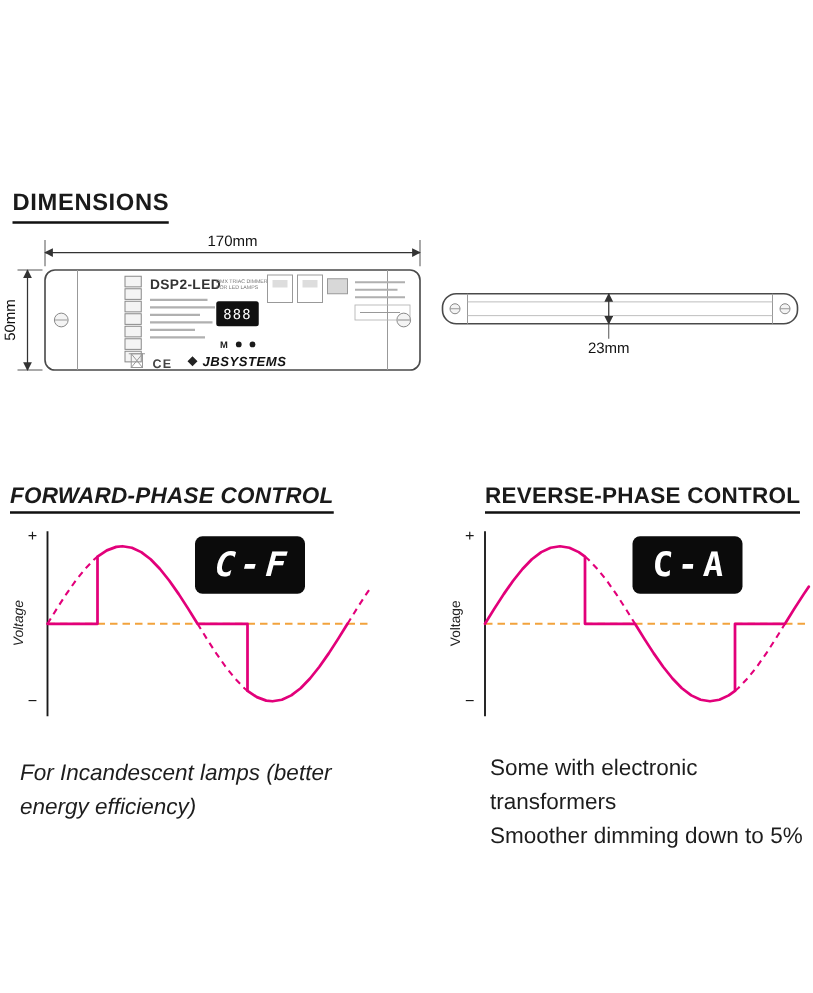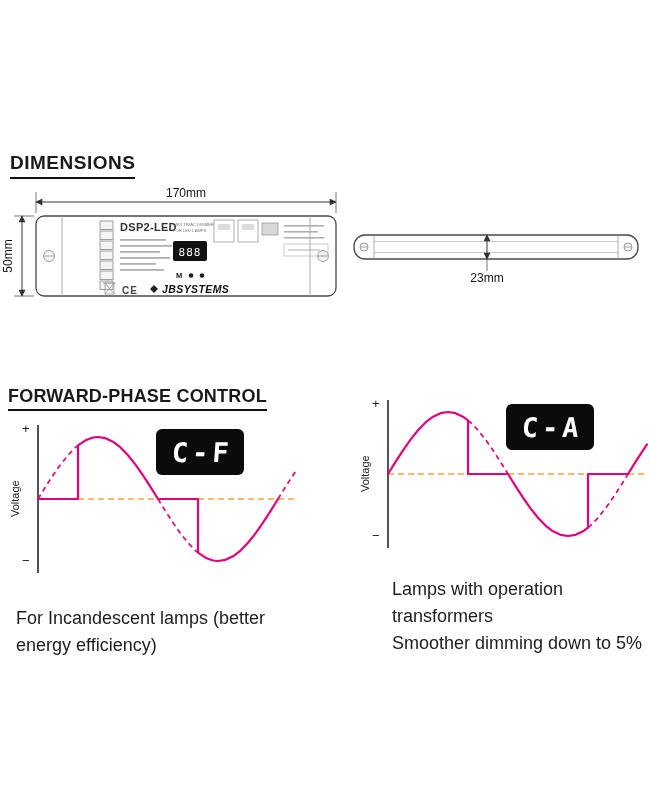--- a/index.html
+++ b/index.html
@@ -26,21 +26,21 @@
   .modeltext{font-size:11px;font-weight:bold;fill:#333;letter-spacing:.3px;}
   .tinytext{font-size:4.2px;fill:#777;}
   .mtext{font-size:7.5px;font-weight:bold;fill:#222;}
   .cetext{font-size:10px;font-weight:bold;fill:#444;letter-spacing:1px;}
   .brandtext{font-size:10.5px;font-weight:bold;font-style:italic;fill:#111;letter-spacing:.4px;}
   .minidisp{fill:#101010;}
   .minidigits{font-family:"DejaVu Sans Mono",monospace;font-size:11px;fill:#fff;letter-spacing:1px;}
 
   
   .phase-section{position:absolute;top:386px;width:292px;}
-  .phase-left{left:8px;}
+  .phase-left{left:8px;font-style:italic;}
   .phase-right{left:358px;}
   .phase-title{
     margin:0;font-size:18px;font-weight:bold;letter-spacing:.2px;
     border-bottom:2px solid #111;padding-bottom:2px;display:inline-block;white-space:nowrap;
   }
   .phase-right .phase-title{margin-left:30px;}
   .plot{position:relative;width:292px;height:160px;margin-top:8px;}
   .zero{stroke:#f2a33c;stroke-width:1.6;stroke-dasharray:6 4;fill:none;}
   .axis{stroke:#1a1a1a;stroke-width:1.5;}
   .wave{fill:none;stroke:#e2007a;stroke-width:2.2;stroke-linejoin:round;stroke-linecap:round;}
@@ -207,34 +207,35 @@
     <div class="seg-display">
       <span>C-F</span>
     </div>
   </div>
   <div class="notes">
     <div>For  Incandescent lamps (better energy efficiency)</div>
   </div>
 </section>
 
 <section class="phase-section phase-right">
+  <h2 class="phase-title">REVERSE-PHASE CONTROL</h2>
   <div class="plot">
     <svg width="292" height="160" viewBox="0 0 292 160">
       <line class="zero" x1="30" y1="80" x2="288" y2="80"></line>
       <line class="axis" x1="30" y1="6" x2="30" y2="154"></line>
       <path class="wave-dashed" d="M110,26.3 L112.5,28.4 L120,36.2 L127.5,45.6 L135,56.3 L142.5,67.9 L150,80
            M230,133.7 L232.5,131.6 L240,123.8 L247.5,114.4 L255,103.7 L262.5,92.1 L270,80"></path>
       <path class="wave" d="M30,80 L37.5,67.9 L45,56.3 L52.5,45.6 L60,36.2 L67.5,28.4 L75,22.7 L82.5,19.2 L90,18 L97.5,19.2 L105,22.7 L110,26.3 L110,80 L150,80
            L157.5,92.1 L165,103.7 L172.5,114.4 L180,123.8 L187.5,131.6 L195,137.3 L202.5,140.8 L210,142 L217.5,140.8 L225,137.3 L230,133.7 L230,80 L270,80
            L277.5,67.9 L285,56.3 L289,50.4"></path>
     </svg>
     <span class="axis-plus">+</span>
     <span class="axis-minus">−</span>
     <span class="axis-label">Voltage</span>
     <div class="seg-display">
       <span>C-A</span>
     </div>
   </div>
   <div class="notes">
-    <div>Lamps with operation transformers</div>
+    <div>Some with electronic transformers</div>
     <div>Smoother dimming down to 5%</div>
   </div>
 </section>
 
 </body></html>

